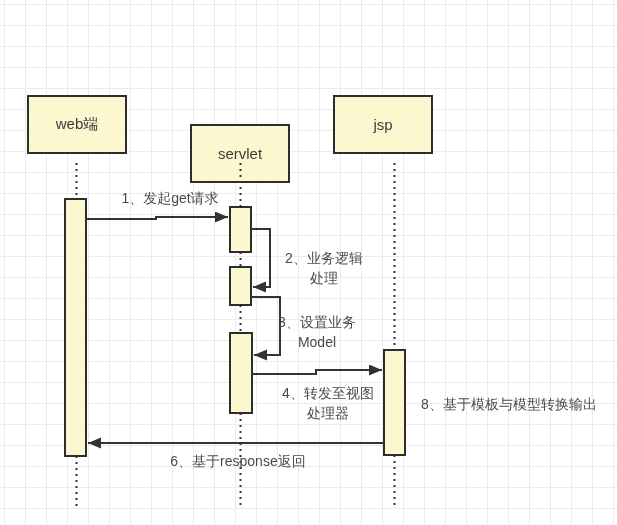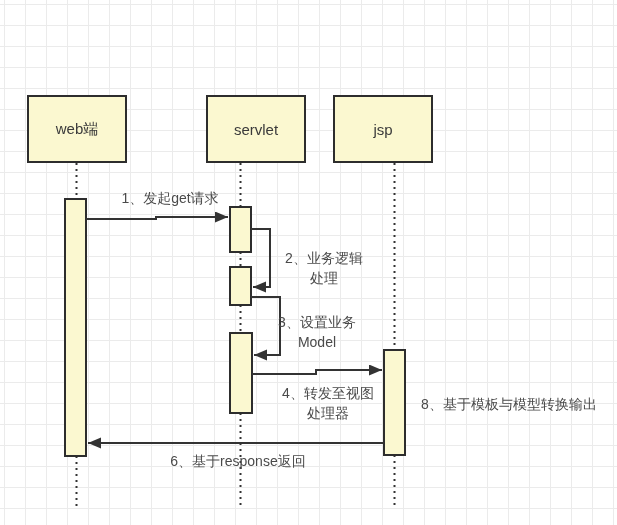--- a/index.html
+++ b/index.html
@@ -28,34 +28,34 @@
     text-align: center;
     font-size: 23px;
     font-weight: 700;
     color: #1f1f1f;
     letter-spacing: 1px;
   }
   .participant {
     position: absolute;
     top: 95px;
     width: 100px;
-    height: 68px;
+    height: 59px;
     box-sizing: border-box;
     background: #fbf8d0;
     border: 2px solid #2d2d2d;
     display: flex;
     align-items: center;
     justify-content: center;
   }
   .participant .p-label {
     font-size: 15px;
     color: #3a3a3a;
   }
   .p-web     { left: 27px;  }
-  .p-servlet { left: 206px; }
+  .p-servlet { left: 190px; margin-top: 29px; }
   .p-jsp     { left: 333px; }
 
   svg.overlay {
     position: absolute;
     left: 0; top: 0;
     width: 617px;
     height: 525px;
   }
   .lifeline {
     stroke: #333333;

